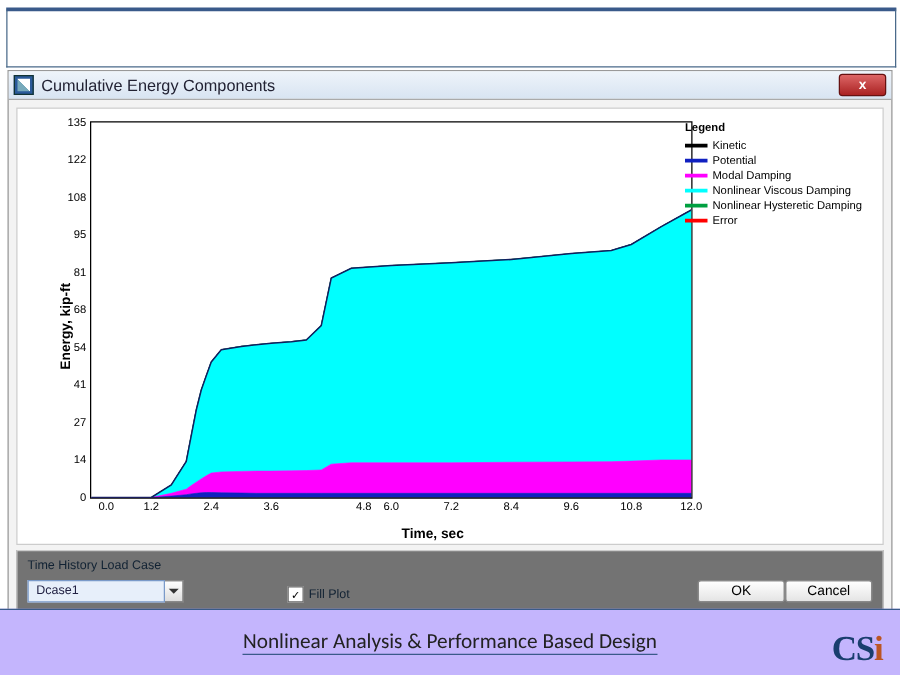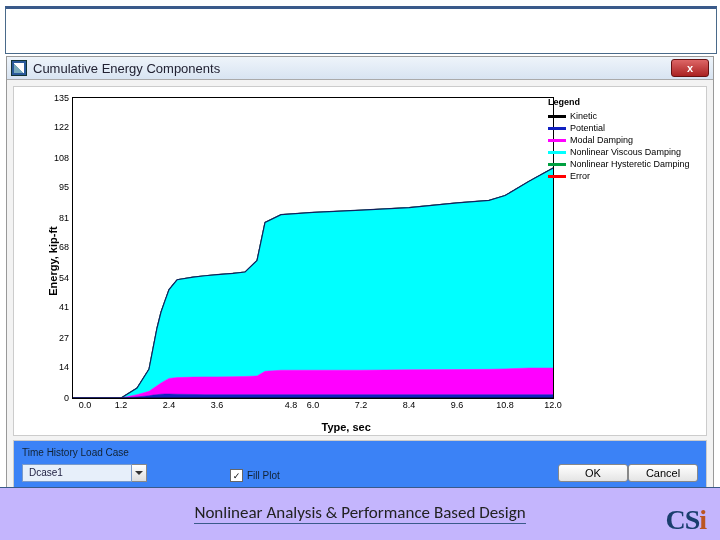--- a/index.html
+++ b/index.html
@@ -14,21 +14,21 @@
 .yaxis-label{position:absolute;left:4px;top:50%;transform:translateY(-50%) rotate(-90deg);transform-origin:center;font:bold 11px Arial;white-space:nowrap}
 .xaxis-label{position:absolute;bottom:2px;left:48%;transform:translateX(-50%);font:bold 11px Arial}
 .chartbox{position:absolute;left:58px;top:10px;width:480px;height:300px;border:1px solid #000}
 .ytick{position:absolute;right:100%;padding-right:4px;font-size:9px;transform:translateY(-50%);color:#000}
 .xtick{position:absolute;top:100%;padding-top:2px;font-size:9px;transform:translateX(-50%);color:#000}
 .legend{position:absolute;right:8px;top:10px;width:150px;font-size:9px;color:#000}
 .legend .hdr{font-weight:bold;margin-bottom:4px}
 .legend .row{display:flex;align-items:center;margin-bottom:2px}
 .legend .sw{width:18px;height:3px;margin-right:4px}
 svg.stack{position:absolute;inset:0;width:100%;height:100%}
-.controls{margin:4px 6px 6px 6px;border:1px solid #ccc;background:#3b82f6;padding:6px 8px 8px 8px;display:flex;align-items:flex-end;gap:0;font-size:10px;color:#123}
+.controls{margin:4px 6px 6px 6px;border:1px solid #ccc;background:#737373;padding:6px 8px 8px 8px;display:flex;align-items:flex-end;gap:0;font-size:10px;color:#123}
 .grp{display:flex;flex-direction:column}
 .grp .lab{margin-bottom:6px;color:#123}
 .select{display:flex;align-items:center}
 .select .val{border:1px solid #7a9ac9;background:#e7effa;color:#224;padding:1px 6px;min-width:96px;height:14px;line-height:14px;font-size:10px}
 .select .dd{border:1px solid #888;border-left:none;background:linear-gradient(#fff,#ddd);width:14px;height:16px;display:flex;align-items:center;justify-content:center}
 .select .dd::after{content:"";border:4px solid transparent;border-top-color:#333;margin-top:3px}
 .chk{display:flex;align-items:center;gap:4px}
 .chk .box{width:11px;height:11px;border:1px solid #666;background:#fff;display:flex;align-items:center;justify-content:center;font-size:9px;color:#000}
 .btn{border:1px solid #888;border-radius:3px;background:linear-gradient(#fff,#e4e4e4);padding:2px 0;width:68px;text-align:center;font-size:11px;color:#000}
 .footer{position:absolute;left:0;right:0;bottom:0;height:52px;border-top:1px solid #3a5a8a;display:flex;align-items:center;justify-content:center;background:#c4b5fd}
@@ -46,21 +46,21 @@
   <div class="titlebar">
     <div class="appicon"></div>
     <div class="ttl">Cumulative Energy Components</div>
     <div class="closebtn">
       <span>x</span>
     </div>
   </div>
 
   <div class="plotarea">
     <div class="yaxis-label">Energy, kip-ft</div>
-    <div class="xaxis-label">Type, sec</div>
+    <div class="xaxis-label">Time, sec</div>
 
     <div class="chartbox" id="chartbox">
       <svg class="stack" id="stackSvg" viewBox="0 0 480 300" preserveAspectRatio="none">
           <path d="M0,300 L47.99999999999999,300 L64,290 L76,271.1111111111111 L80,250.44444444444446 L84.00000000000001,230 L88,214 L92,202.66666666666669 L95.99999999999999,191.55555555555554 L104,181.77777777777777 L120,179.11111111111111 L131.99999999999997,177.77777777777777 L144,176.66666666666669 L160,175.33333333333331 L172,174 L184,162.44444444444446 L191.99999999999997,124.44444444444446 L208,116.66666666666666 L240,114.44444444444446 L288,112.22222222222223 L336.00000000000006,109.55555555555554 L383.99999999999994,104.88888888888889 L416,102.44444444444443 L432,97.55555555555557 L456.00000000000006,83.33333333333334 L480,69.99999999999997 L480,69.99999999999997 L456.00000000000006,83.33333333333334 L432,97.55555555555557 L416,102.44444444444443 L383.99999999999994,104.88888888888889 L336.00000000000006,109.55555555555554 L288,112.22222222222223 L240,114.44444444444446 L208,116.66666666666666 L191.99999999999997,124.44444444444446 L184,162.44444444444446 L172,174 L160,175.33333333333331 L144,176.66666666666669 L131.99999999999997,177.77777777777777 L120,179.11111111111111 L104,181.77777777777777 L95.99999999999999,191.55555555555554 L92,202.66666666666669 L88,214 L84.00000000000001,230 L80,250.44444444444446 L76,271.1111111111111 L64,290 L47.99999999999999,300 L0,300 Z" fill="#ff0000" stroke="#ff0000" stroke-width="0.5"></path>
           <path d="M0,300 L47.99999999999999,300 L64,290 L76,271.1111111111111 L80,250.44444444444446 L84.00000000000001,230 L88,214 L92,202.66666666666669 L95.99999999999999,191.55555555555554 L104,181.77777777777777 L120,179.11111111111111 L131.99999999999997,177.77777777777777 L144,176.66666666666669 L160,175.33333333333331 L172,174 L184,162.44444444444446 L191.99999999999997,124.44444444444446 L208,116.66666666666666 L240,114.44444444444446 L288,112.22222222222223 L336.00000000000006,109.55555555555554 L383.99999999999994,104.88888888888889 L416,102.44444444444443 L432,97.55555555555557 L456.00000000000006,83.33333333333334 L480,69.99999999999997 L480,69.99999999999997 L456.00000000000006,83.33333333333334 L432,97.55555555555557 L416,102.44444444444443 L383.99999999999994,104.88888888888889 L336.00000000000006,109.55555555555554 L288,112.22222222222223 L240,114.44444444444446 L208,116.66666666666666 L191.99999999999997,124.44444444444446 L184,162.44444444444446 L172,174 L160,175.33333333333331 L144,176.66666666666669 L131.99999999999997,177.77777777777777 L120,179.11111111111111 L104,181.77777777777777 L95.99999999999999,191.55555555555554 L92,202.66666666666669 L88,214 L84.00000000000001,230 L80,250.44444444444446 L76,271.1111111111111 L64,290 L47.99999999999999,300 L0,300 Z" fill="#00a040" stroke="#00a040" stroke-width="0.5"></path>
           <path d="M0,300 L47.99999999999999,300 L64,290 L76,271.1111111111111 L80,250.44444444444446 L84.00000000000001,230 L88,214 L92,202.66666666666669 L95.99999999999999,191.55555555555554 L104,181.77777777777777 L120,179.11111111111111 L131.99999999999997,177.77777777777777 L144,176.66666666666669 L160,175.33333333333331 L172,174 L184,162.44444444444446 L191.99999999999997,124.44444444444446 L208,116.66666666666666 L240,114.44444444444446 L288,112.22222222222223 L336.00000000000006,109.55555555555554 L383.99999999999994,104.88888888888889 L416,102.44444444444443 L432,97.55555555555557 L456.00000000000006,83.33333333333334 L480,69.99999999999997 L480,270 L456.00000000000006,270 L432,270.8888888888889 L416,271.3333333333333 L383.99999999999994,271.55555555555554 L336.00000000000006,271.77777777777777 L288,272.22222222222223 L240,272.22222222222223 L208,272.22222222222223 L191.99999999999997,273.3333333333333 L184,278 L172,278.44444444444446 L160,278.6666666666667 L144,278.8888888888889 L131.99999999999997,278.8888888888889 L120,279.1111111111111 L104,279.55555555555554 L95.99999999999999,280.44444444444446 L92,282.6666666666667 L88,285.1111111111111 L84.00000000000001,287.77777777777777 L80,290.44444444444446 L76,293.3333333333333 L64,296.6666666666667 L47.99999999999999,300 L0,300 Z" fill="#00ffff" stroke="#00ffff" stroke-width="0.5"></path>
           <path d="M0,300 L47.99999999999999,300 L64,296.6666666666667 L76,293.3333333333333 L80,290.44444444444446 L84.00000000000001,287.77777777777777 L88,285.1111111111111 L92,282.6666666666667 L95.99999999999999,280.44444444444446 L104,279.55555555555554 L120,279.1111111111111 L131.99999999999997,278.8888888888889 L144,278.8888888888889 L160,278.6666666666667 L172,278.44444444444446 L184,278 L191.99999999999997,273.3333333333333 L208,272.22222222222223 L240,272.22222222222223 L288,272.22222222222223 L336.00000000000006,271.77777777777777 L383.99999999999994,271.55555555555554 L416,271.3333333333333 L432,270.8888888888889 L456.00000000000006,270 L480,270 L480,296.6666666666667 L456.00000000000006,296.6666666666667 L432,296.6666666666667 L416,296.6666666666667 L383.99999999999994,296.6666666666667 L336.00000000000006,296.6666666666667 L288,296.6666666666667 L240,296.6666666666667 L208,296.6666666666667 L191.99999999999997,296.6666666666667 L184,296.6666666666667 L172,296.6666666666667 L160,296.6666666666667 L144,296.6666666666667 L131.99999999999997,296.6666666666667 L120,296.44444444444446 L104,296.22222222222223 L95.99999999999999,296 L92,296 L88,296.22222222222223 L84.00000000000001,296.6666666666667 L80,297.1111111111111 L76,297.77777777777777 L64,298.8888888888889 L47.99999999999999,300 L0,300 Z" fill="#ff00ff" stroke="#ff00ff" stroke-width="0.5"></path>
           <path d="M0,300 L47.99999999999999,300 L64,298.8888888888889 L76,297.77777777777777 L80,297.1111111111111 L84.00000000000001,296.6666666666667 L88,296.22222222222223 L92,296 L95.99999999999999,296 L104,296.22222222222223 L120,296.44444444444446 L131.99999999999997,296.6666666666667 L144,296.6666666666667 L160,296.6666666666667 L172,296.6666666666667 L184,296.6666666666667 L191.99999999999997,296.6666666666667 L208,296.6666666666667 L240,296.6666666666667 L288,296.6666666666667 L336.00000000000006,296.6666666666667 L383.99999999999994,296.6666666666667 L416,296.6666666666667 L432,296.6666666666667 L456.00000000000006,296.6666666666667 L480,296.6666666666667 L480,300 L456.00000000000006,300 L432,300 L416,300 L383.99999999999994,300 L336.00000000000006,300 L288,300 L240,300 L208,300 L191.99999999999997,300 L184,300 L172,300 L160,300 L144,300 L131.99999999999997,300 L120,300 L104,300 L95.99999999999999,300 L92,300 L88,300 L84.00000000000001,300 L80,300 L76,300 L64,300 L47.99999999999999,300 L0,300 Z" fill="#1020c0" stroke="#1020c0" stroke-width="0.5"></path>
           <path d="M0,300 L47.99999999999999,300 L64,300 L76,300 L80,300 L84.00000000000001,300 L88,300 L92,300 L95.99999999999999,300 L104,300 L120,300 L131.99999999999997,300 L144,300 L160,300 L172,300 L184,300 L191.99999999999997,300 L208,300 L240,300 L288,300 L336.00000000000006,300 L383.99999999999994,300 L416,300 L432,300 L456.00000000000006,300 L480,300 L480,300 L456.00000000000006,300 L432,300 L416,300 L383.99999999999994,300 L336.00000000000006,300 L288,300 L240,300 L208,300 L191.99999999999997,300 L184,300 L172,300 L160,300 L144,300 L131.99999999999997,300 L120,300 L104,300 L95.99999999999999,300 L92,300 L88,300 L84.00000000000001,300 L80,300 L76,300 L64,300 L47.99999999999999,300 L0,300 Z" fill="#000000" stroke="#000000" stroke-width="0.5"></path>
           <path d="M0,300 L47.99999999999999,300 L64,290 L76,271.1111111111111 L80,250.44444444444446 L84.00000000000001,230 L88,214 L92,202.66666666666669 L95.99999999999999,191.55555555555554 L104,181.77777777777777 L120,179.11111111111111 L131.99999999999997,177.77777777777777 L144,176.66666666666669 L160,175.33333333333331 L172,174 L184,162.44444444444446 L191.99999999999997,124.44444444444446 L208,116.66666666666666 L240,114.44444444444446 L288,112.22222222222223 L336.00000000000006,109.55555555555554 L383.99999999999994,104.88888888888889 L416,102.44444444444443 L432,97.55555555555557 L456.00000000000006,83.33333333333334 L480,69.99999999999997" fill="none" stroke="#102060" stroke-width="1.2"></path>

